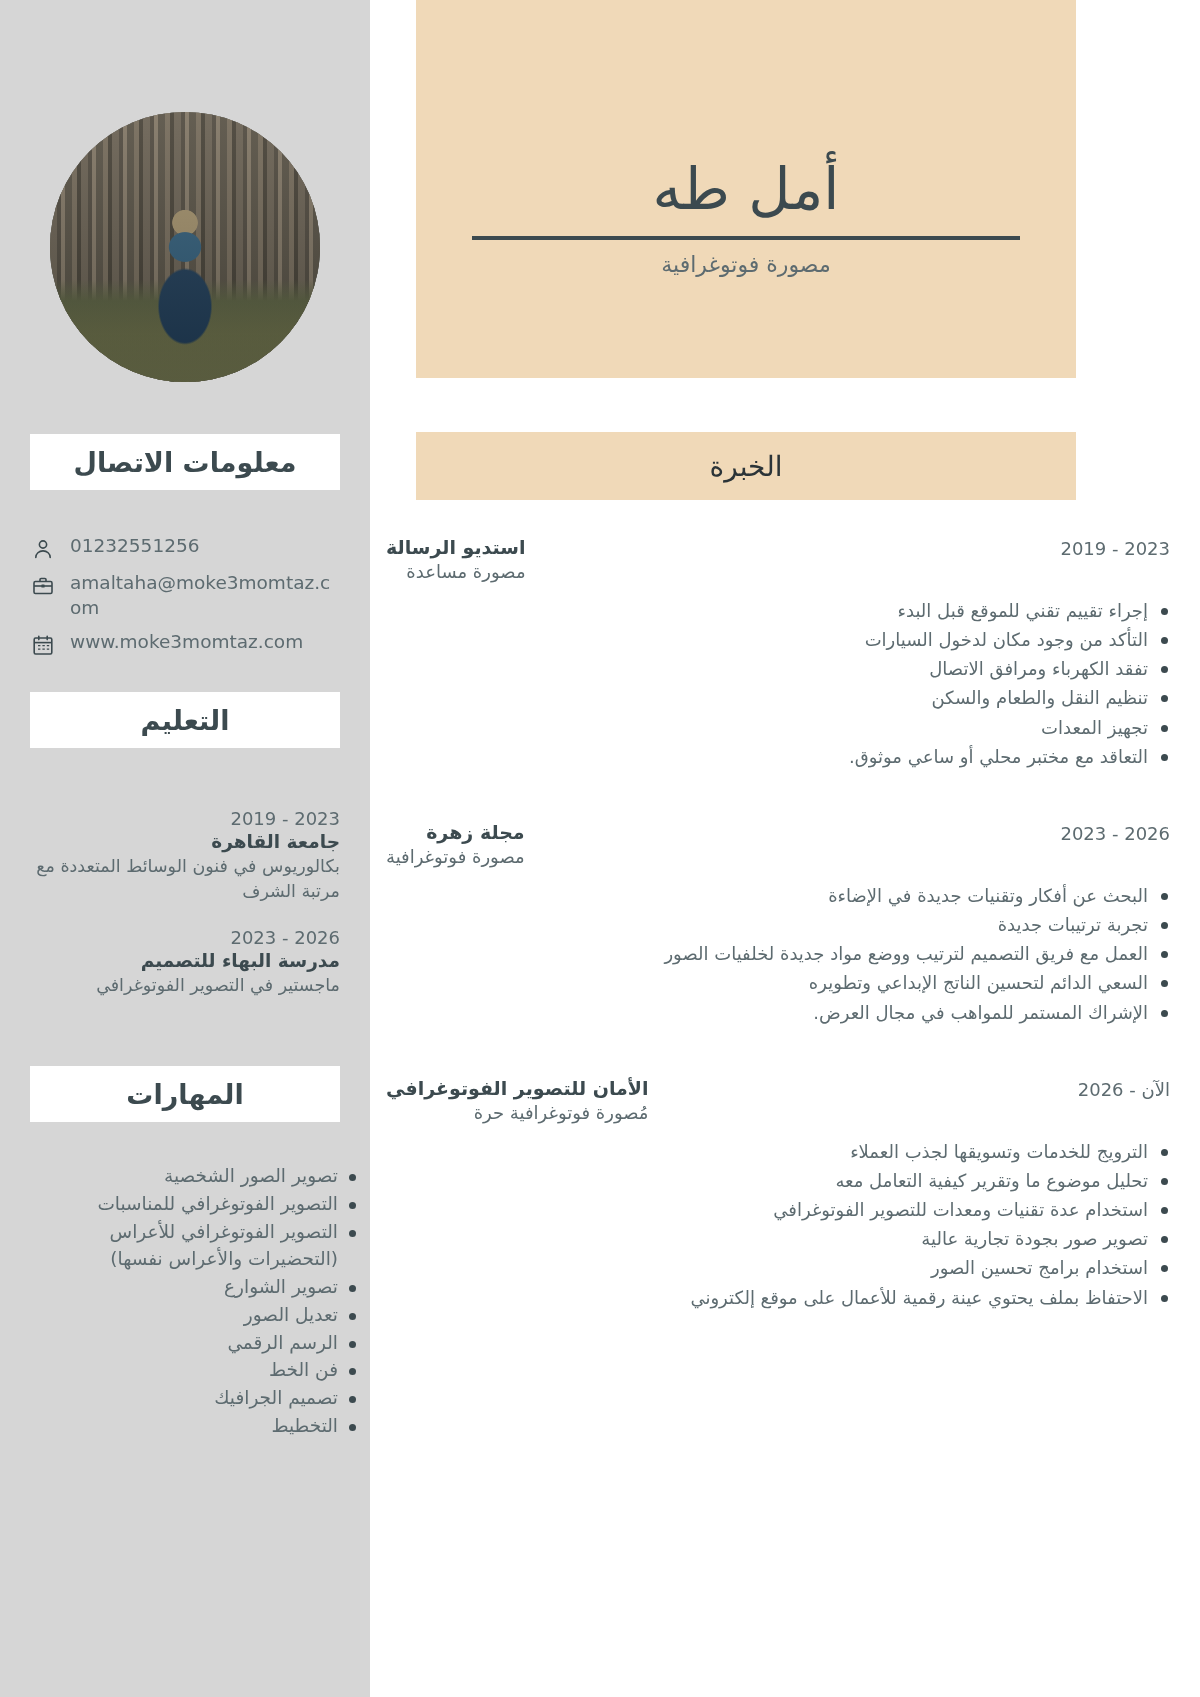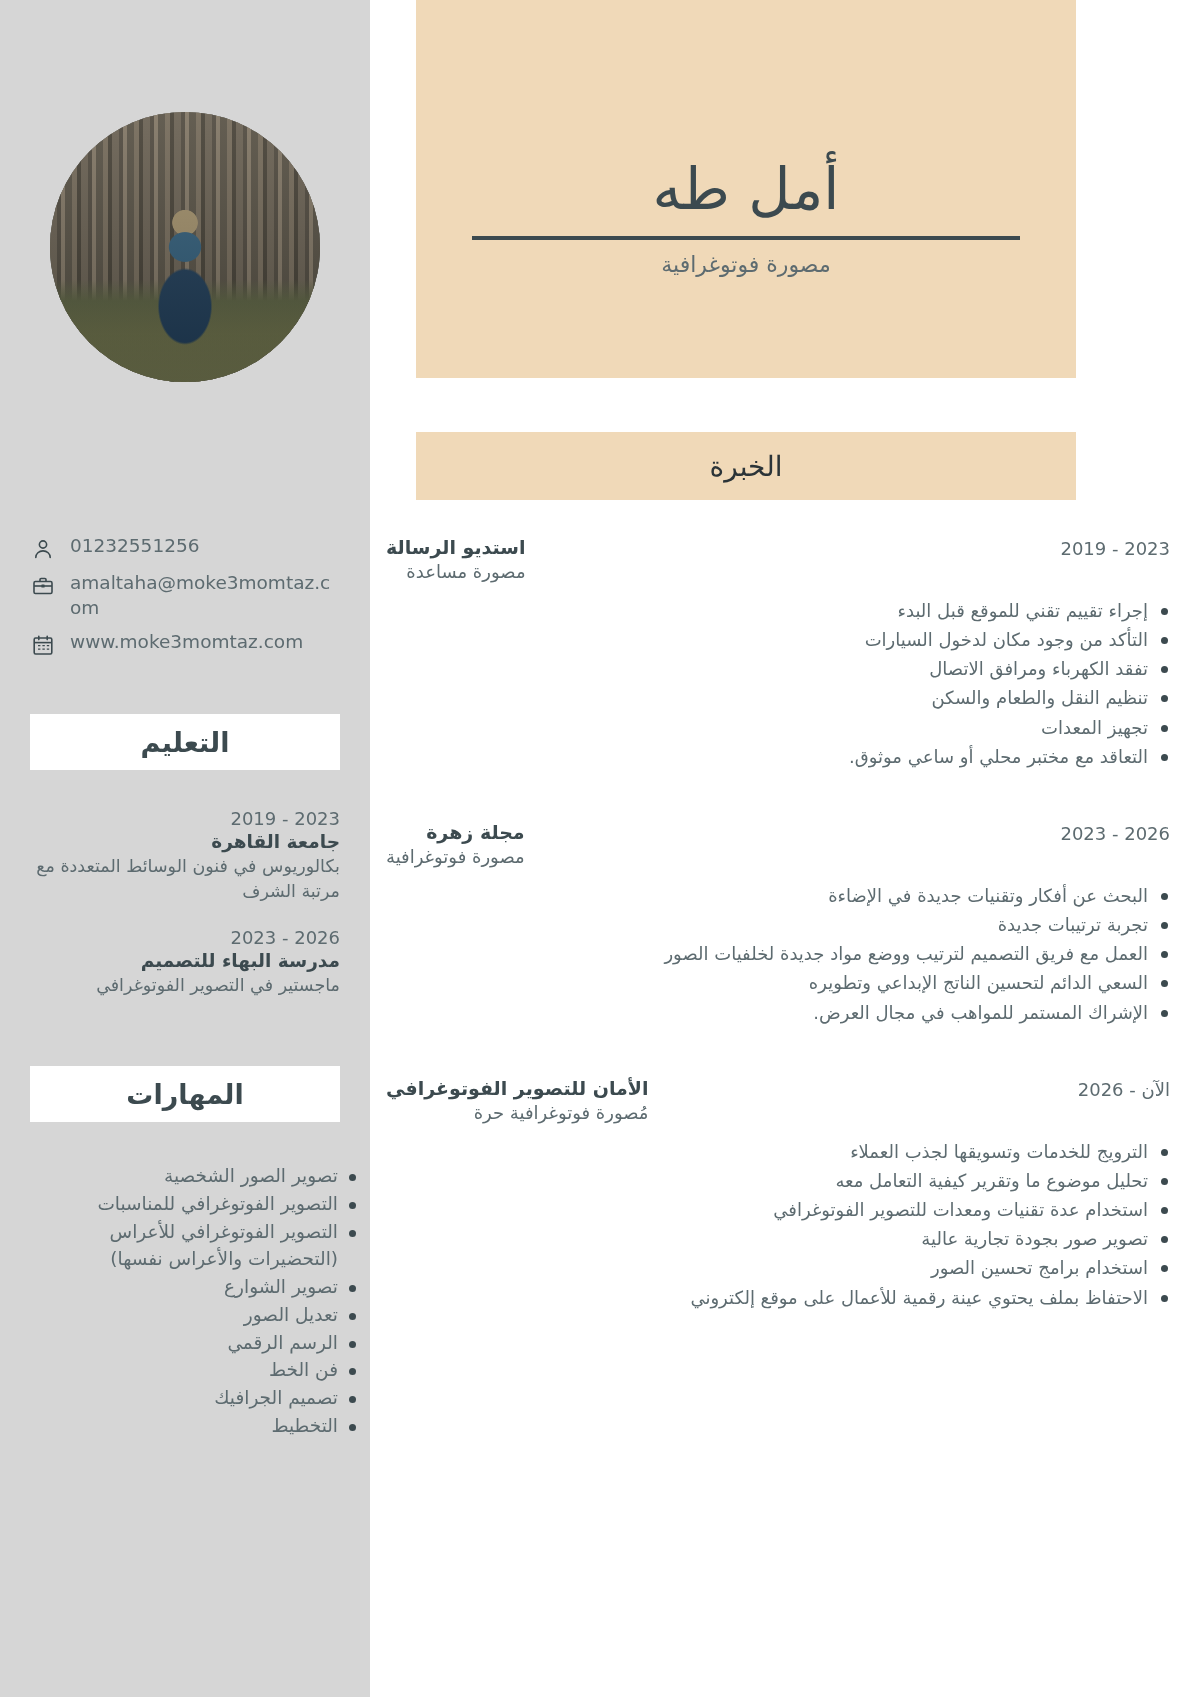--- a/index.html
+++ b/index.html
@@ -85,21 +85,21 @@
     justify-content: center;
   }
   .side-heading span {
     font-size: 27px;
     font-weight: bold;
     color: #3c4a4f;
     letter-spacing: .2px;
   }
 
   #heading-contact { top: 434px; }
-  #heading-education { top: 714px; }
+  #heading-education { top: 692px; }
   #heading-skills    { top: 1066px; }
 
   
   .contact-list {
     position: absolute;
     top: 534px;
     left: 30px;
     width: 310px;
   }
   .contact-row {
@@ -310,20 +310,23 @@
 <body>
 
 <div class="page">
 
   <aside class="sidebar">
 
     <div class="photo-wrap">
       <div class="photo"></div>
     </div>
 
+    <div class="side-heading" id="heading-contact">
+      <span>معلومات الاتصال</span>
+    </div>
 
     <div class="contact-list">
 
       <div class="contact-row">
         <span class="contact-icon">
           <svg width="24" height="24" viewBox="0 0 24 24" fill="none" stroke="currentColor" stroke-width="1.6">
             <circle cx="12" cy="7.5" r="3.6"></circle>
             <path d="M4.8 20.5c0-3.9 3.2-6.6 7.2-6.6s7.2 2.7 7.2 6.6" stroke-linecap="round"></path>
           </svg>
         </span>

